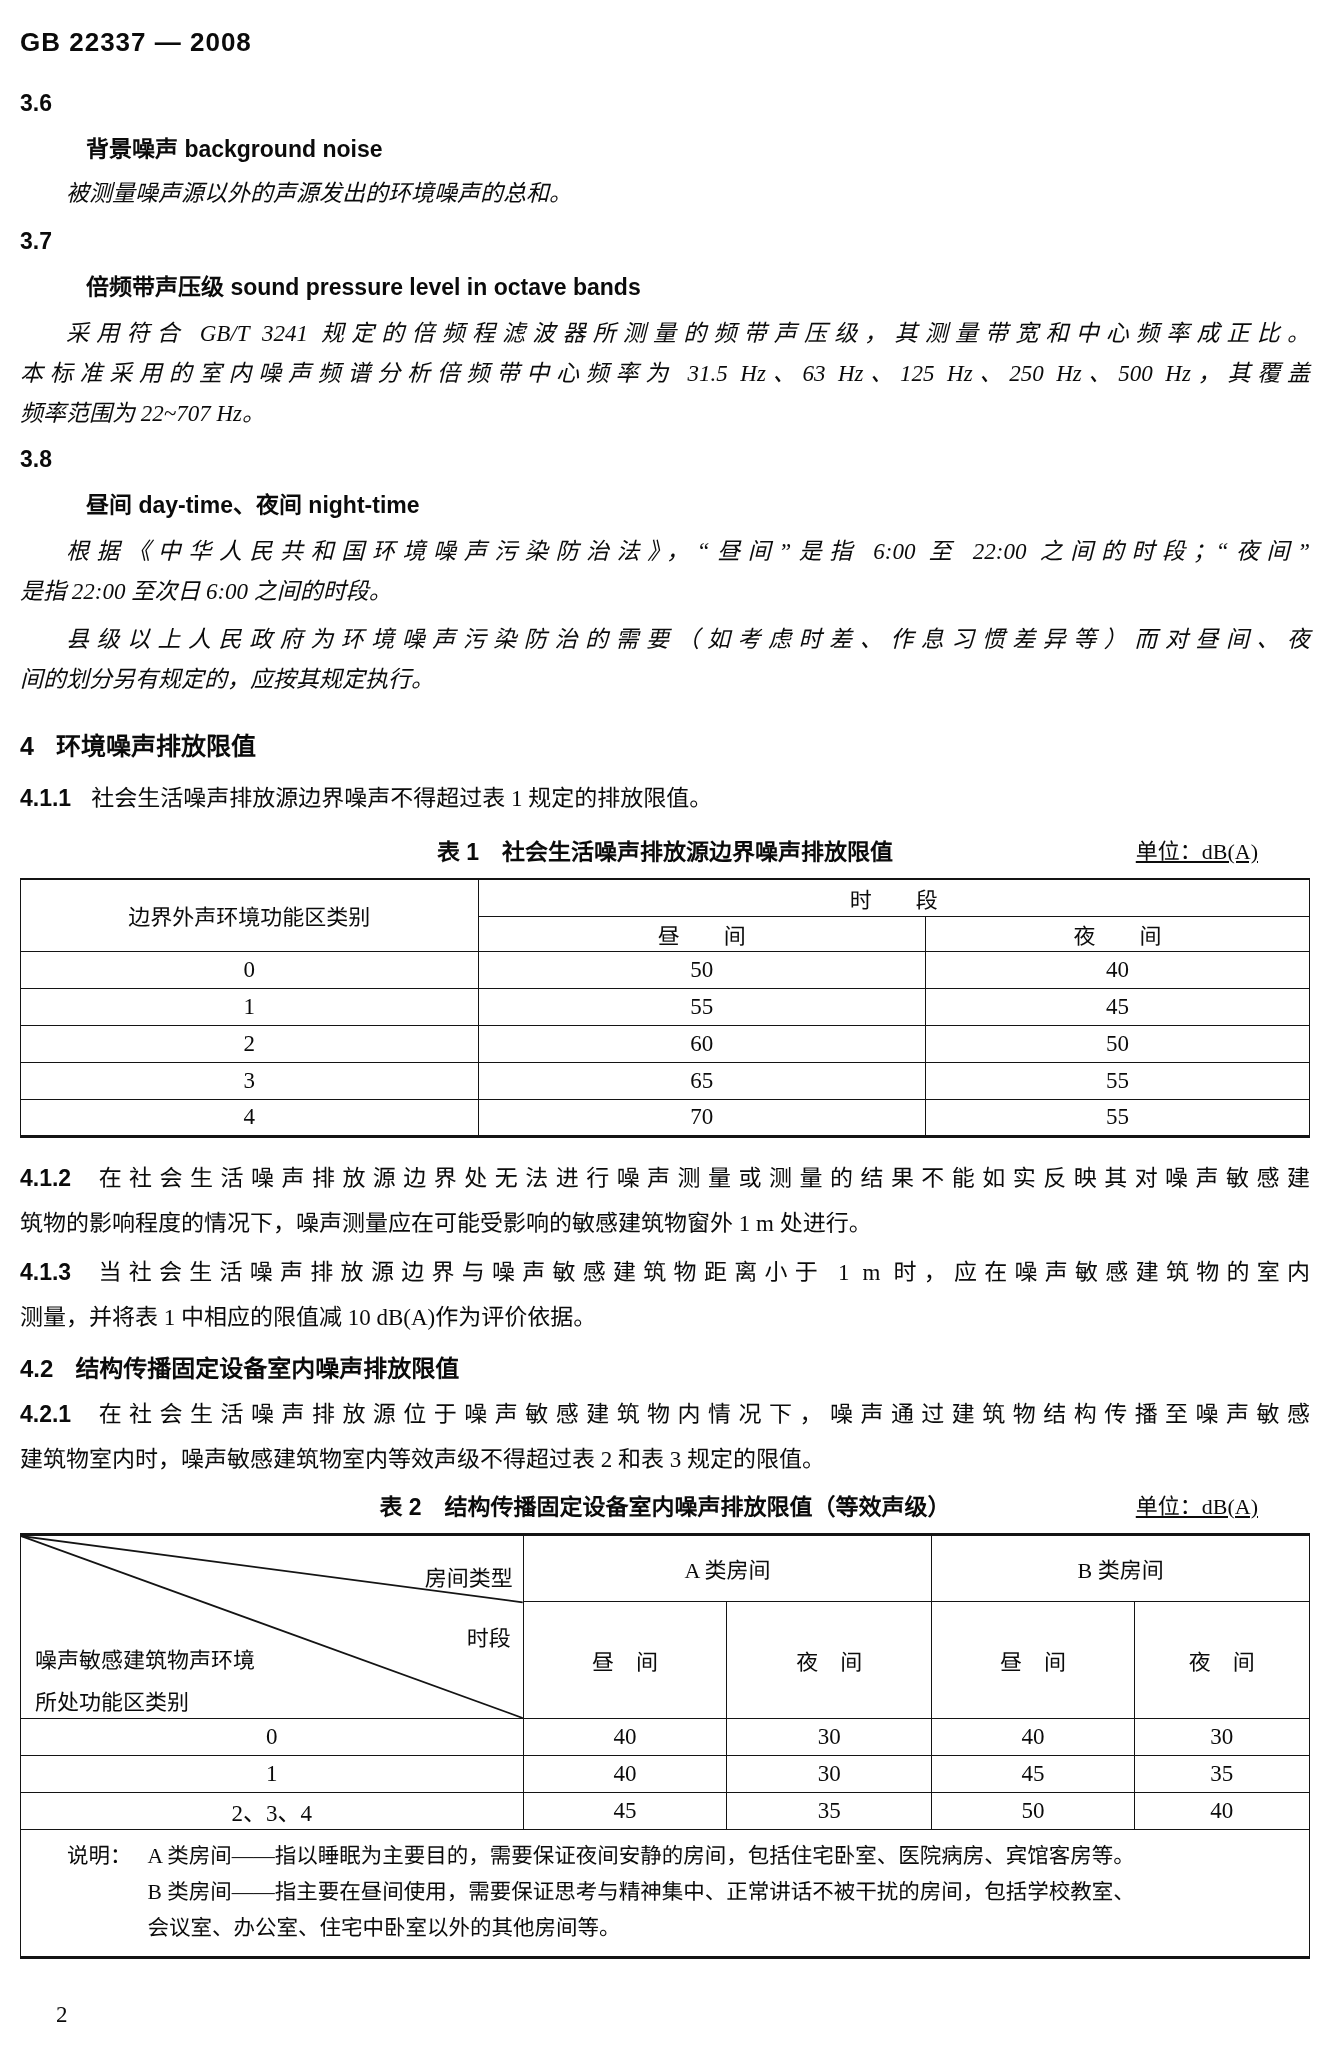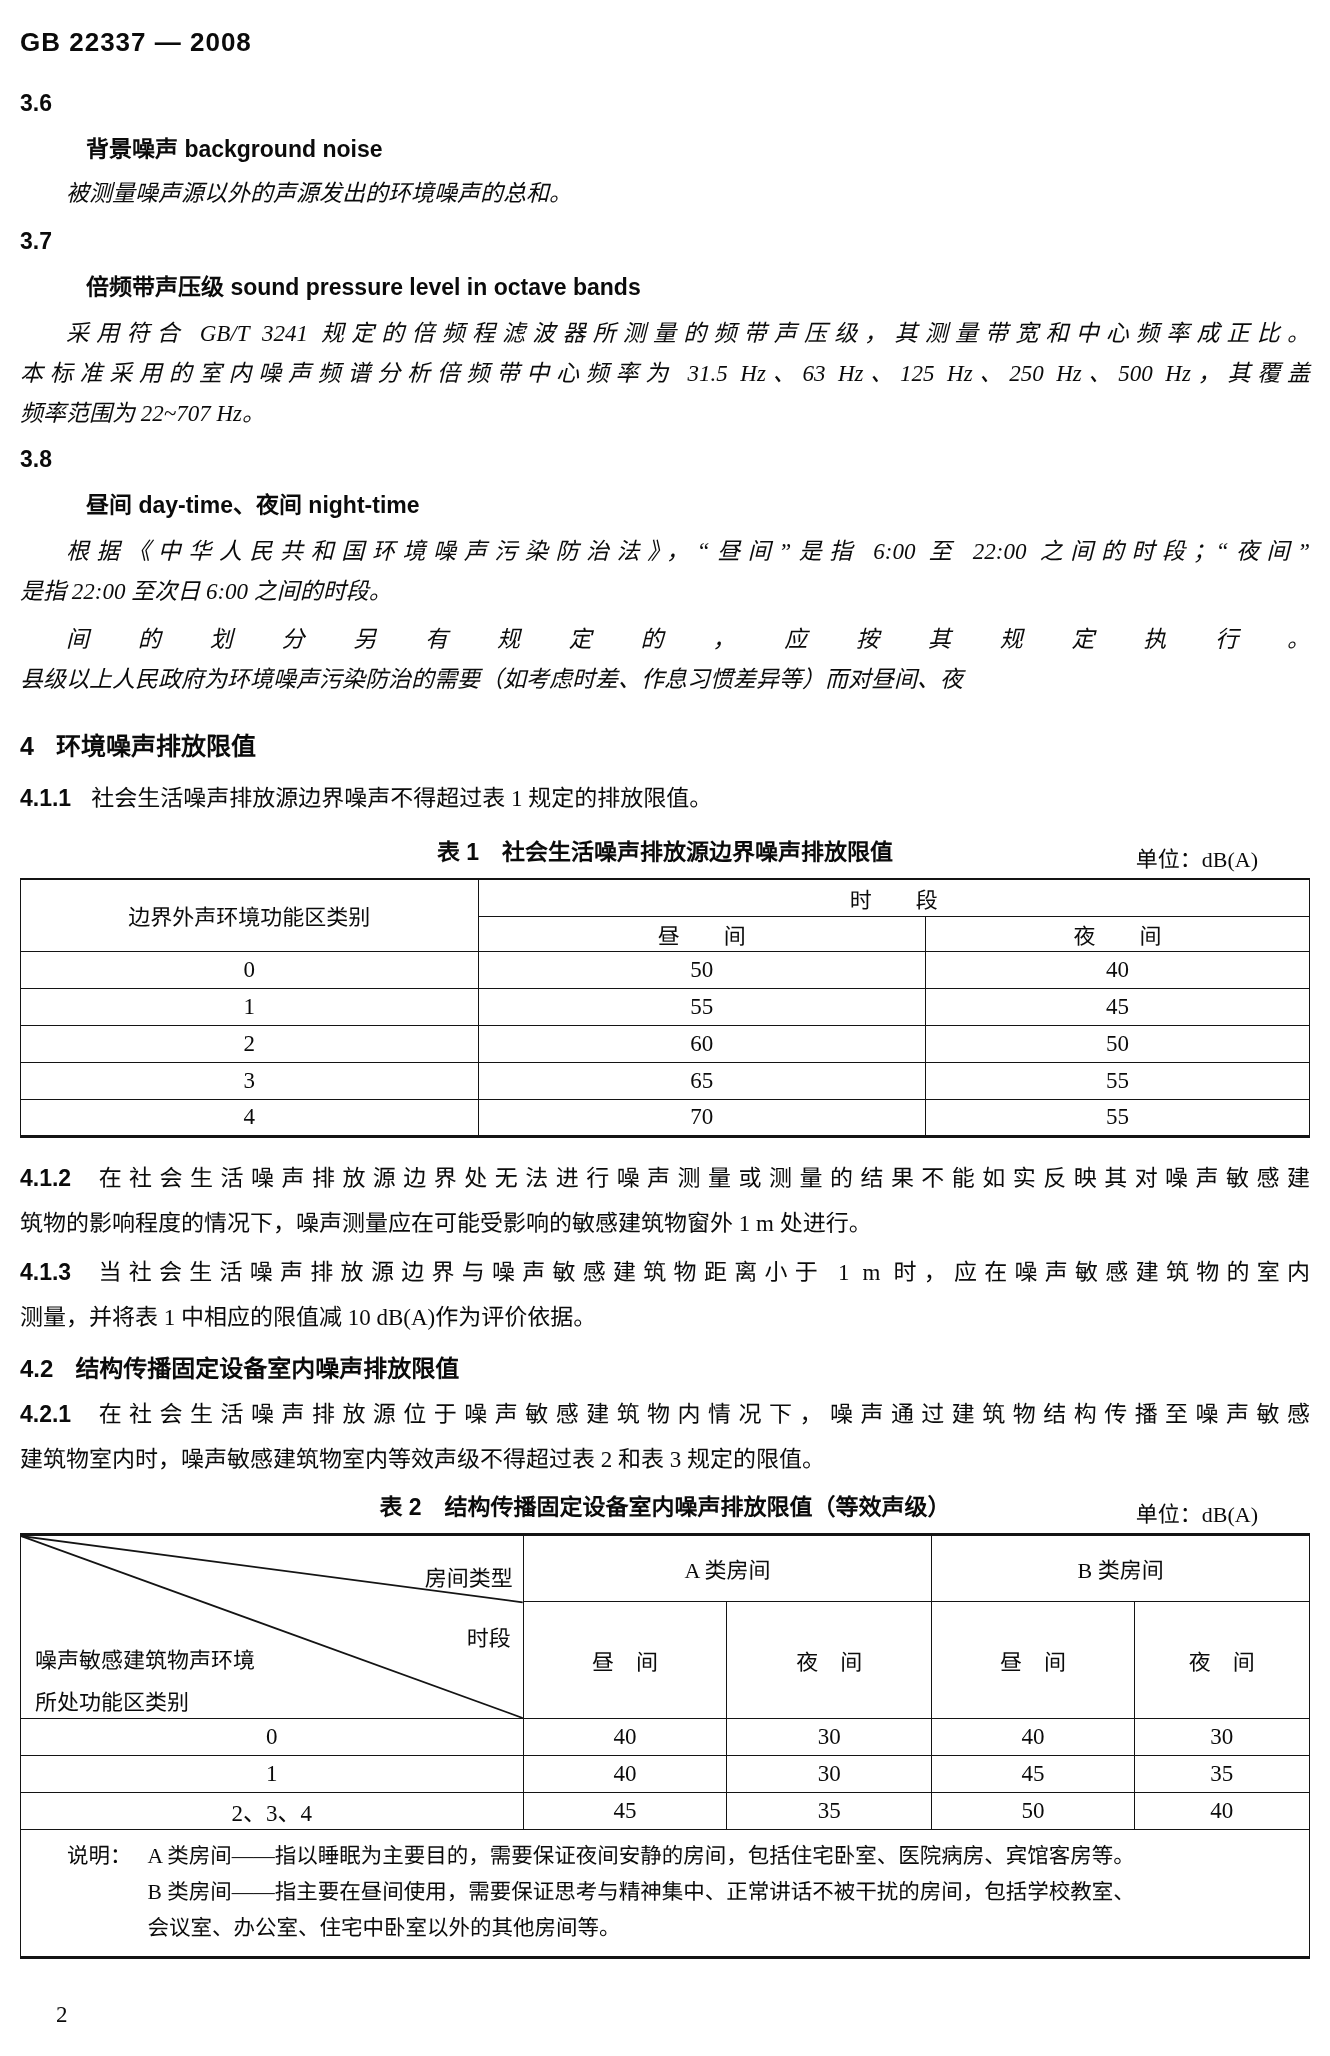--- a/index.html
+++ b/index.html
@@ -48,21 +48,21 @@
   .cnum {
     font-family:"Liberation Sans","DejaVu Sans",sans-serif;
     font-weight:700; margin-right:20px;
   }
 
   .tcaption { position:relative; text-align:center; margin-top:14px; line-height:34px; }
   .tcaption .cap {
     font-family:"Liberation Sans","DejaVu Sans",sans-serif;
     font-weight:700; font-size:23px;
   }
-  .tcaption .unit { position:absolute; right:52px; top:8px; font-size:22px; font-weight:400; }
+  .tcaption .unit { position:absolute; right:52px; top:0; font-size:22px; font-weight:400;text-decoration:underline; }
 
   table { width:100%; border-collapse:collapse; table-layout:fixed; margin-top:6px; }
   td { border:1.5px solid #141414; text-align:center; vertical-align:middle;
        font-size:22px; padding:0; }
   table.t1 { border:1.5px solid #141414; border-top-width:2.5px; border-bottom-width:3.5px; }
   table.t2 { border:1.5px solid #141414; border-top-width:3.5px; border-bottom-width:3.5px; }
   .t1 td.hrow1 { height:37px; }
   .t1 td.hrow2 { height:35px; }
   .t1 td.drow  { height:37px; font-size:23px; }
   .t1 td.cath  { }
@@ -105,22 +105,22 @@
       <div class="tline">频率范围为 22~707 Hz。</div>
     </div>
 
   <div class="sec-num" style="margin-top:8px">3.8</div>
   <div class="term">昼间 day-time、夜间 night-time</div>
   <div class="para indent just" style="margin-top:10px">
       <div class="tline">根据《中华人民共和国环境噪声污染防治法》，“昼间”是指 6:00 至 22:00 之间的时段；“夜间”</div>
       <div class="tline">是指 22:00 至次日 6:00 之间的时段。</div>
     </div>
   <div class="para indent just" style="margin-top:8px">
+      <div class="tline">县级以上人民政府为环境噪声污染防治的需要（如考虑时差、作息习惯差异等）而对昼间、夜</div>
       <div class="tline">间的划分另有规定的，应按其规定执行。</div>
-      <div class="tline">县级以上人民政府为环境噪声污染防治的需要（如考虑时差、作息习惯差异等）而对昼间、夜</div>
     </div>
 
   <div class="h1">
     <span class="hnum">4</span><span>环境噪声排放限值</span>
   </div>
 
 
   <div class="clause" style="margin-top:12px">
     <div class="tline"><span class="cnum">4.1.1</span><span>社会生活噪声排放源边界噪声不得超过表 1 规定的排放限值。</span></div>
   </div>

